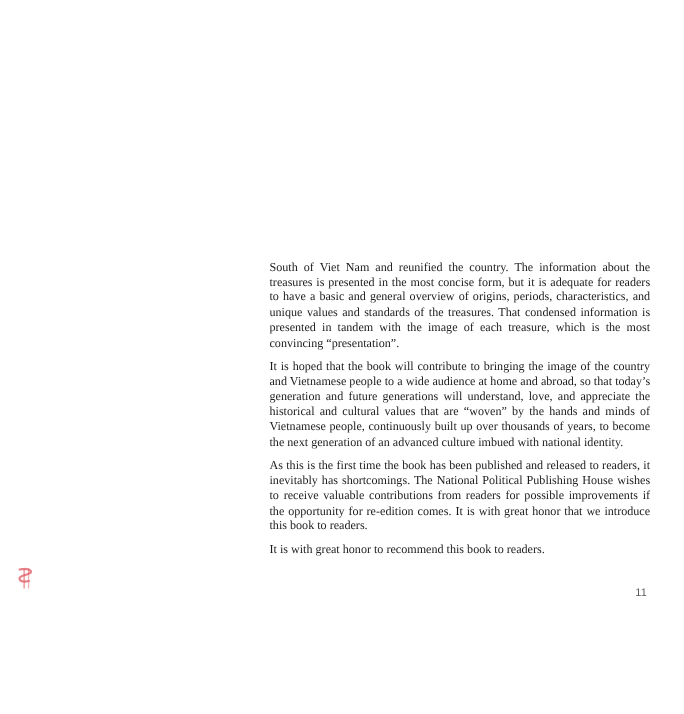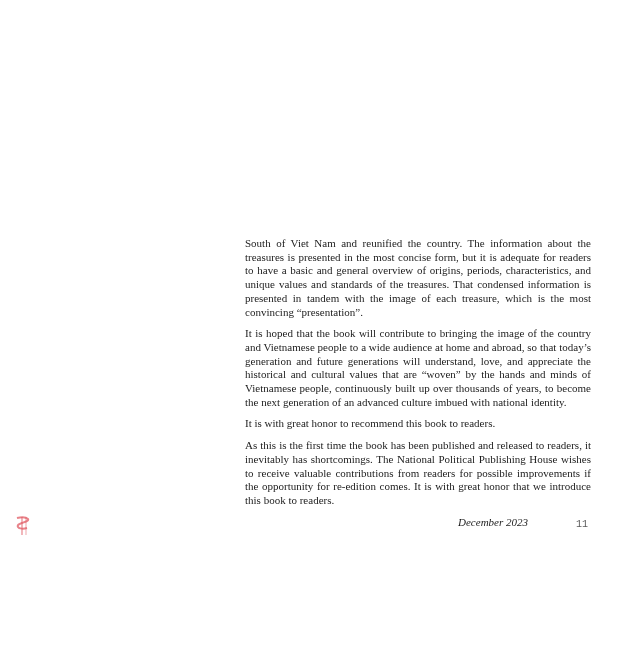--- a/index.html
+++ b/index.html
@@ -45,44 +45,43 @@
     font-size: 10.3px;
     line-height: 13px;
     text-align: right;
     letter-spacing: 0.4px;
     margin: 0;
     color: #1c1c1c;
   }
   .page-number {
     position: absolute;
     right: 34px;
-    bottom: 19px;
+    bottom: 4px;
     font-size: 10px;
     color: #5a5a5a;
-    font-family: Liberation Mono, monospace;
+    font-family: Liberation Sans, sans-serif;
   }
   .logo-mark {
     position: absolute;
     left: 15px;
     bottom: 13px;
     width: 15px;
     height: 20px;
   }
 </style>
 </head>
 <body>
 
 <div class="page">
 
   <div class="text-block">
     <p class="para">South of Viet Nam and reunified the country. The information about the treasures is presented in the most concise form, but it is adequate for readers to have a basic and general overview of origins, periods, characteristics, and unique values and standards of the treasures. That condensed information is presented in tandem with the image of each treasure, which is the most convincing “presentation”.</p>
     <p class="para">It is hoped that the book will contribute to bringing the image of the country and Vietnamese people to a wide audience at home and abroad, so that today’s generation and future generations will understand, love, and appreciate the historical and cultural values that are “woven” by the hands and minds of Vietnamese people, continuously built up over thousands of years, to become the next generation of an advanced culture imbued with national identity.</p>
+    <p class="para">As this is the first time the book has been published and released to readers, it inevitably has shortcomings. The National Political Publishing House wishes to receive valuable contributions from readers for possible improvements if the opportunity for re-edition comes. It is with great honor that we introduce this book to readers.</p>
     <p class="para last-line">It is with great honor to recommend this book to readers.</p>
-    <p class="para">As this is the first time the book has been published and released to readers, it inevitably has shortcomings. The National Political Publishing House wishes to receive valuable contributions from readers for possible improvements if the opportunity for re-edition comes. It is with great honor that we introduce this book to readers.</p>
-    <p class="date-line">December 2023</p>
   </div>
 
   <div class="logo-mark">
     <svg width="15" height="20" viewBox="0 0 15 20" xmlns="http://www.w3.org/2000/svg">
       <path d="M2 2 C6 1, 11 1, 13 3 C14 5, 10 6, 7 7 C4 8, 2 9, 3 11 C4 13, 9 13, 12 12" fill="none" stroke="#e05a63" stroke-width="2" opacity="0.75"></path>
       <path d="M7 1 L7 19" fill="none" stroke="#e05a63" stroke-width="1.6" opacity="0.55"></path>
       <path d="M11 1 L11 19" fill="none" stroke="#e05a63" stroke-width="1.2" opacity="0.45"></path>
     </svg>
   </div>
 

